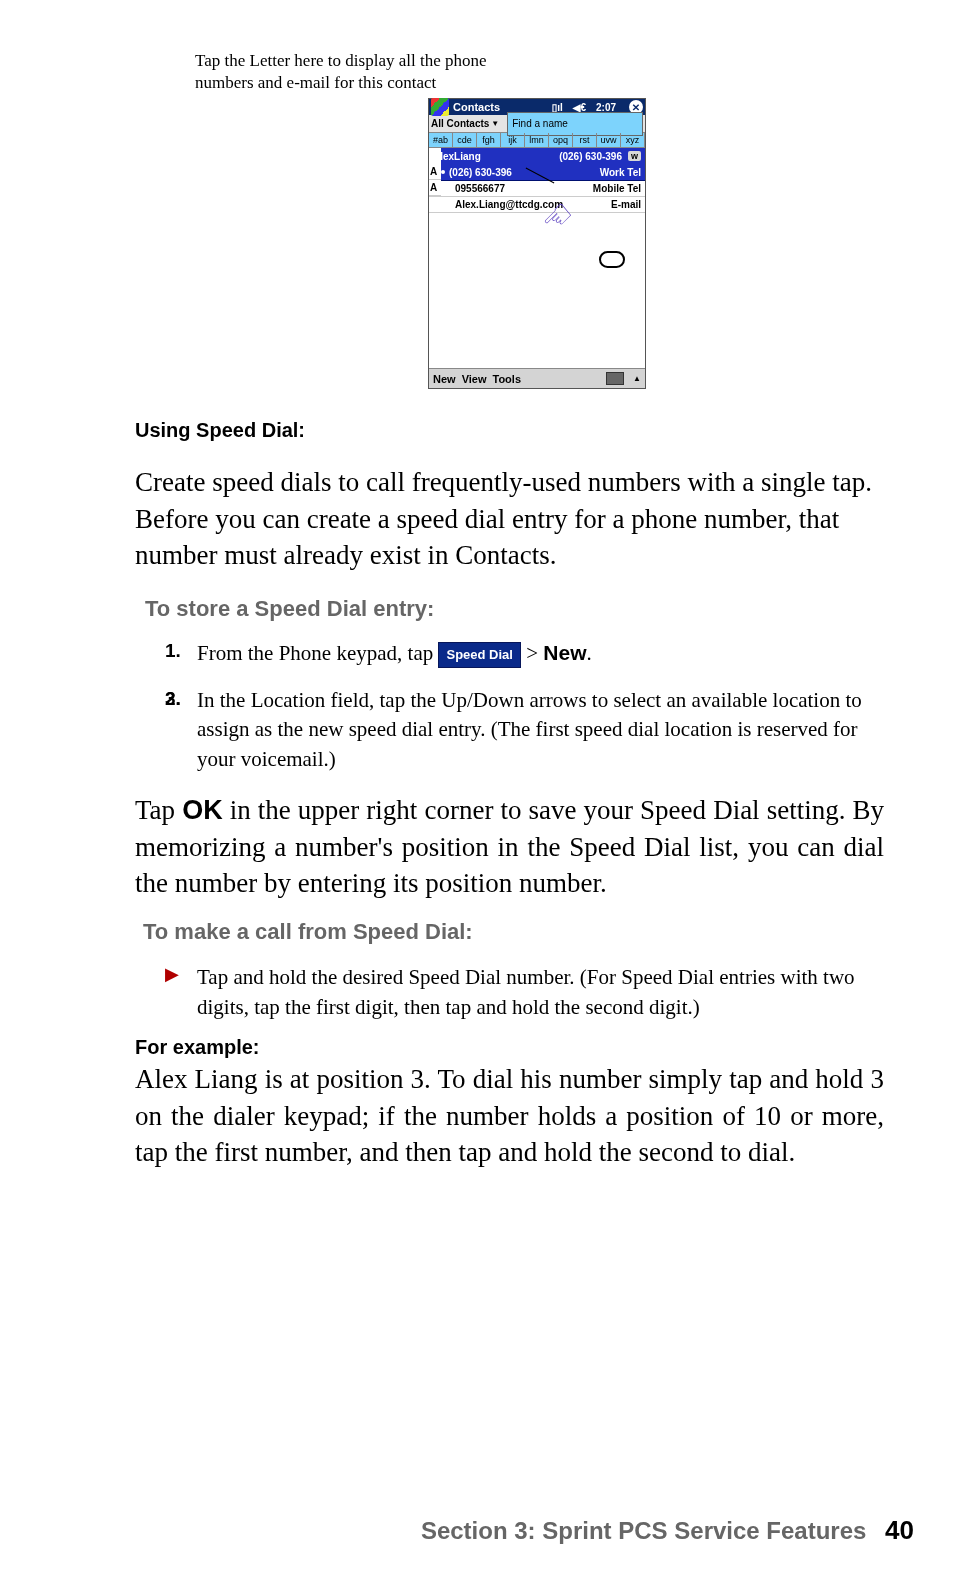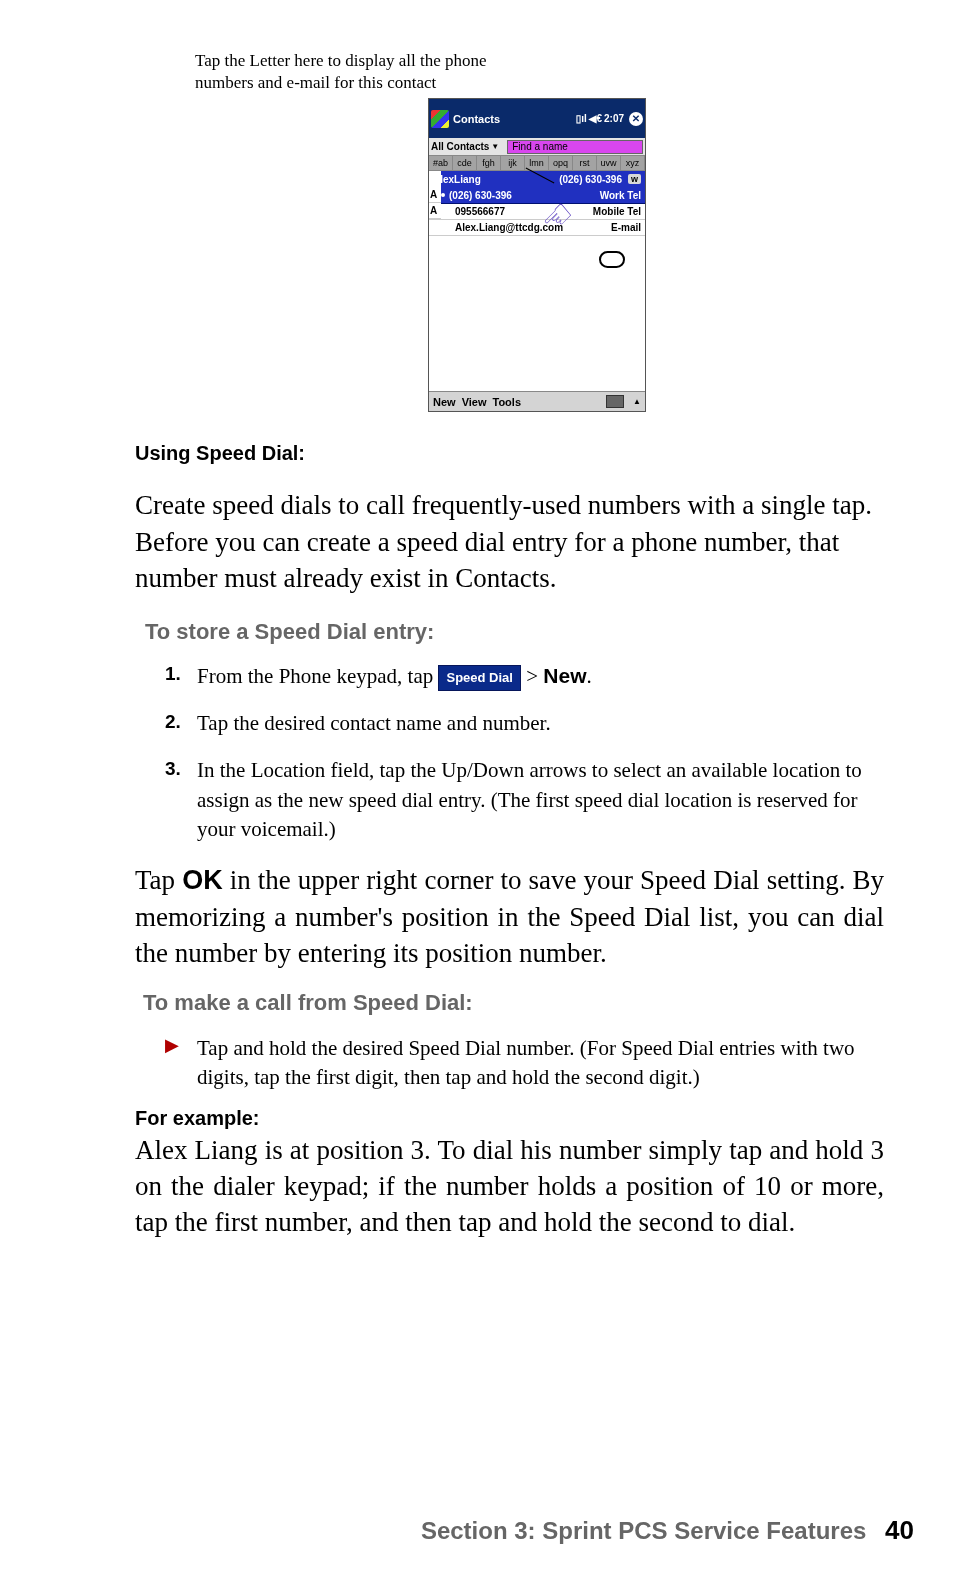--- a/index.html
+++ b/index.html
@@ -37,57 +37,57 @@
   }
   .device {
     width: 218px;
     border: 1px solid #555;
     background: #fff;
     position: relative;
   }
   .titlebar {
     background: #0a2a6a;
     color: #fff;
-    height: 39px;
+    height: 16px;
     display: flex;
     align-items: center;
     font-family: Tahoma, Arial, sans-serif;
     font-size: 11px;
     font-weight: bold;
     padding: 0 2px;
   }
   .flag-icon {
     width: 18px; height: 18px;
     background: linear-gradient(135deg,#e33 0 25%,#3a3 25% 50%,#33e 50% 75%,#ee3 75%);
     margin-right: 4px;
     border-radius: 2px;
   }
   .title-text { flex: 1; }
-  .status-icons { display: flex; align-items: center; gap: 2px; font-size: 10px; }
+  .status-icons { display: flex; align-items: center; gap: 10px; font-size: 10px; }
   .close-circ {
     width: 14px; height: 14px; border-radius: 50%;
     background: #fff; color: #0a2a6a;
     display: flex; align-items: center; justify-content: center;
     font-size: 10px; margin-left: 3px;
   }
   .filter-row {
     display: flex; align-items: center;
     background: #e4e4e4; border-bottom: 1px solid #888;
     height: 18px; font-family: Tahoma, Arial, sans-serif; font-size: 10px;
     padding: 0 2px;
   }
   .filter-label { font-weight: bold; }
   .down-tri { font-size: 8px; margin-left: 2px; }
   .find-box {
-    margin-left: 8px; background: #d946ef; border: 1px solid #666;
-    padding: 0 4px; height: 14px; display: flex; align-items: center;
+    margin-left: 8px; background: #7dd3fc; border: 1px solid #666;
+    padding: 0 4px; height: 24px; display: flex; align-items: center;
     flex: 1; font-size: 10px;
   }
   .alpha-row {
-    display: flex; background: #a3a3a3; border-bottom: 1px solid #888;
+    display: flex; background: #7dd3fc; border-bottom: 1px solid #888;
     height: 15px; font-family: Tahoma, Arial, sans-serif; font-size: 9px;
   }
   .alpha-cell {
     flex: 1; border-right: 1px solid #888; text-align: center;
     line-height: 14px;
   }
   .alpha-cell:last-child { position: relative; }
   .circled {
     position: absolute;
     right: 20px; top: 152px;
@@ -342,21 +342,20 @@
 
 <h2 class="sub">To store a Speed Dial entry:</h2>
 
 <ol class="steps">
   <li>
     <span class="num">1.</span>
     <span>From the Phone keypad, tap </span><span class="btn-speed">Speed Dial</span><span> &gt; </span><span class="ui-bold">New</span><span>.</span>
   </li>
   <li>
     <span class="num">2.</span>
-    <span>Tap the desired contact name and number.</span>
   </li>
   <li>
     <span class="num">3.</span>
     <span>In the Location field, tap the Up/Down arrows to select an available location to assign as the new speed dial entry.  (The first speed dial location is reserved for your voicemail.)</span>
   </li>
 </ol>
 
 <p class="body just">
   <span>Tap </span><span class="ui-bold">OK</span><span> in the upper right corner to save your Speed Dial setting. By memorizing a number's position in the Speed Dial list, you can dial the number by entering its position number.</span>
 </p>

